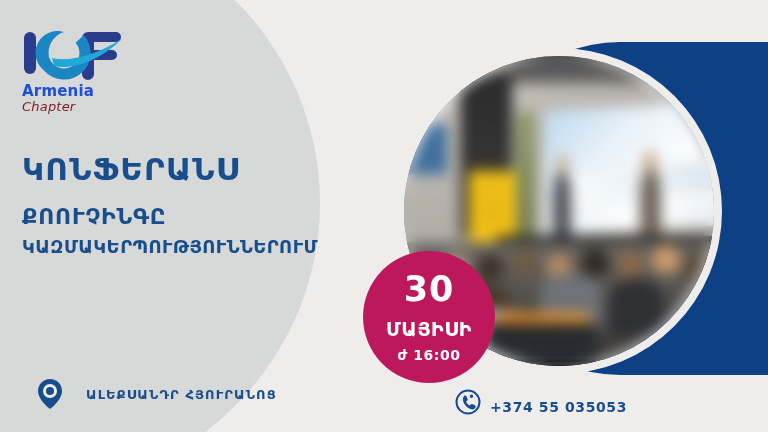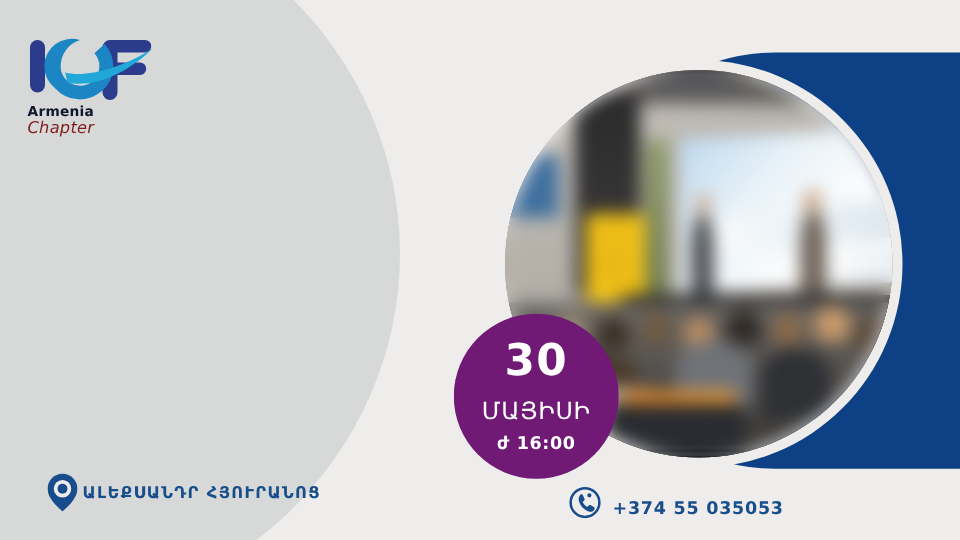--- a/index.html
+++ b/index.html
@@ -96,21 +96,21 @@
     background:linear-gradient(90deg,#e8841f,#f0a23c);border-radius:6px;}
   .sc-maroon{position:absolute;left:0%;top:88%;width:24%;height:14%;
     background:#7d3a46;border-radius:10px 30px 0 0;}
   .blurmask{position:absolute;inset:0;backdrop-filter:blur(7px);
     -webkit-backdrop-filter:blur(7px);}
 
   
   .logo{position:absolute;left:22px;top:28px;width:130px;}
   .logo-mark{position:relative;width:112px;height:52px;}
   .logo-text{margin-top:4px;line-height:1.05;}
-  .logo-armenia{font-size:11px;font-weight:bold;color:#0f172a;letter-spacing:.2px;}
+  .logo-armenia{font-size:15px;font-weight:bold;color:#1d4ed8;letter-spacing:.2px;}
   .logo-chapter{font-size:13px;font-style:italic;color:#7f1d1d;letter-spacing:.2px;}
 
   
   .headline{position:absolute;left:22px;top:152px;width:400px;}
   .h-main{
     font-size:31px;font-weight:bold;color:#184E8C;
     letter-spacing:1.2px;line-height:1.1;white-space:nowrap;
   }
   .h-sub1{
     margin-top:18px;font-size:22px;font-weight:bold;color:#184E8C;
@@ -118,29 +118,29 @@
   }
   .h-sub2{
     margin-top:7px;font-size:18px;font-weight:bold;color:#184E8C;
     letter-spacing:.4px;white-space:nowrap;
   }
 
   
   .date-badge{
     position:absolute;left:363px;top:251px;
     width:132px;height:132px;border-radius:50%;
-    background:#701a75;color:#fff;
+    background:#be185d;color:#fff;
     display:flex;flex-direction:column;align-items:center;justify-content:center;
   }
   .date-day{font-size:35px;font-weight:bold;line-height:1;letter-spacing:1px;}
-  .date-month{font-size:19px;font-weight:normal;margin-top:11px;letter-spacing:.6px;}
+  .date-month{font-size:19px;font-weight:bold;margin-top:11px;letter-spacing:.6px;}
   .date-time{font-size:14px;font-weight:bold;margin-top:7px;letter-spacing:.5px;text-align:center;}
 
   
-  .venue{position:absolute;left:38px;top:378px;display:flex;align-items:center;gap:4px;}
+  .venue{position:absolute;left:38px;top:378px;display:flex;align-items:center;gap:24px;}
   .venue-label{font-size:13px;font-weight:bold;color:#184E8C;letter-spacing:1.1px;}
   .phone{position:absolute;left:455px;top:389px;display:flex;align-items:flex-end;gap:9px;}
   .phone-number{font-size:14px;font-weight:bold;color:#184E8C;letter-spacing:.6px;}
 </style>
 </head>
 <body>
 
 <div id="poster">
 
   <div class="bg-left-fill"></div>
@@ -206,20 +206,25 @@
         <circle cx="42" cy="25" r="21" fill="none" stroke="#1C86C4" stroke-width="11" stroke-dasharray="74 60" transform="rotate(-42 42 25)"></circle>
         <path d="M30 30 C46 34 72 28 100 11 C76 34 50 42 32 38 Z" fill="#21A8D8"></path>
       </svg>
     </div>
     <div class="logo-text">
       <div class="logo-armenia">Armenia</div>
       <div class="logo-chapter">Chapter</div>
     </div>
   </div>
 
+  <div class="headline">
+    <div class="h-main">ԿՈՆՖԵՐԱՆՍ</div>
+    <div class="h-sub1">ՔՈՈՒՉԻՆԳԸ</div>
+    <div class="h-sub2">ԿԱԶՄԱԿԵՐՊՈՒԹՅՈՒՆՆԵՐՈՒՄ</div>
+  </div>
 
   <div class="date-badge">
     <div class="date-day">30</div>
     <div class="date-month">ՄԱՅԻՍԻ</div>
     <div class="date-time">ժ 16:00</div>
   </div>
 
   <div class="venue">
     <svg width="24" height="32" viewBox="0 0 24 32">
       <path d="M12 1 C5.4 1 0 6.4 0 13 C0 22 12 31 12 31 C12 31 24 22 24 13 C24 6.4 18.6 1 12 1 Z" fill="#174C8D"></path>

